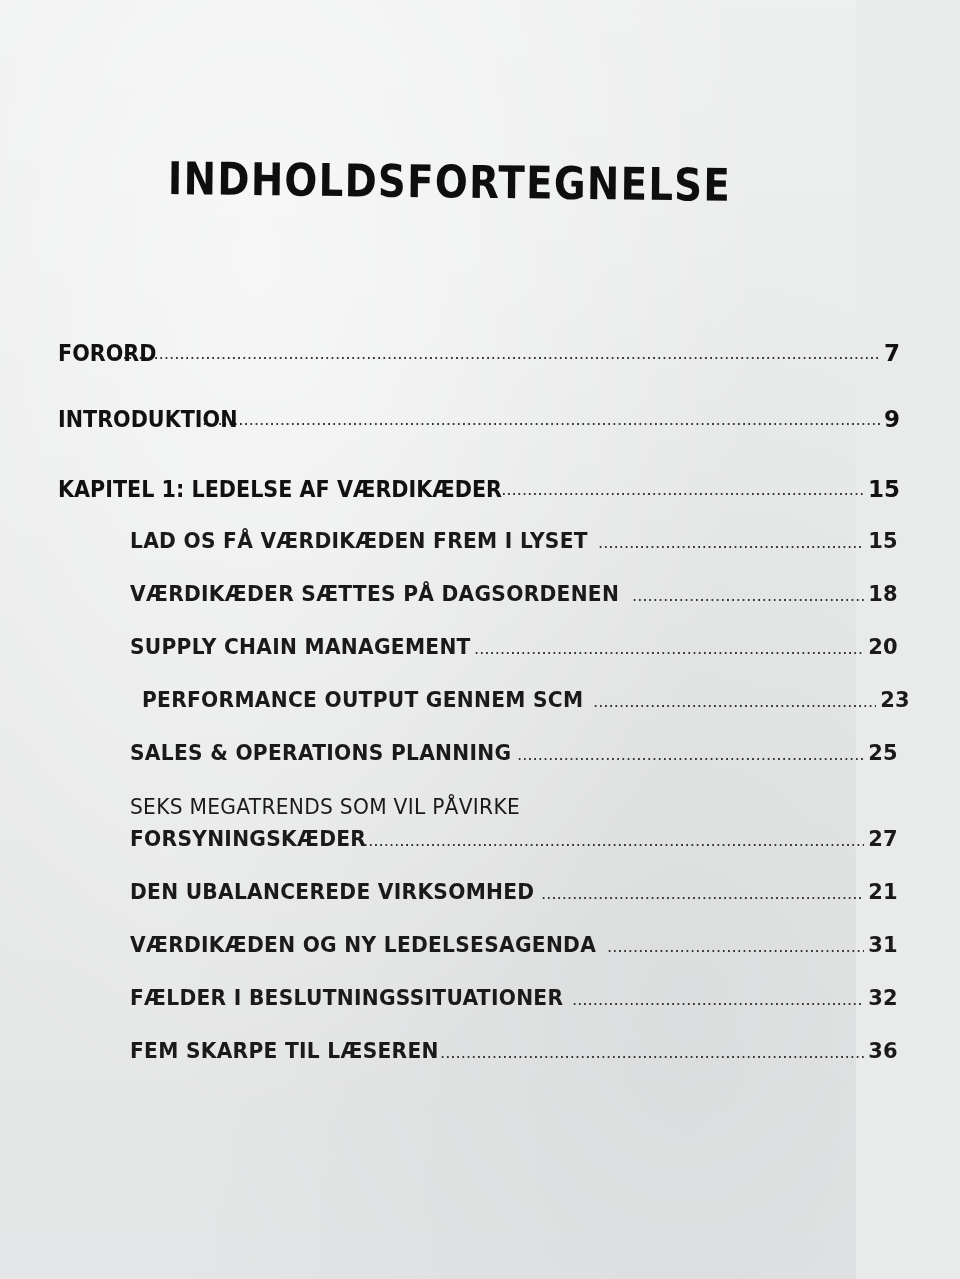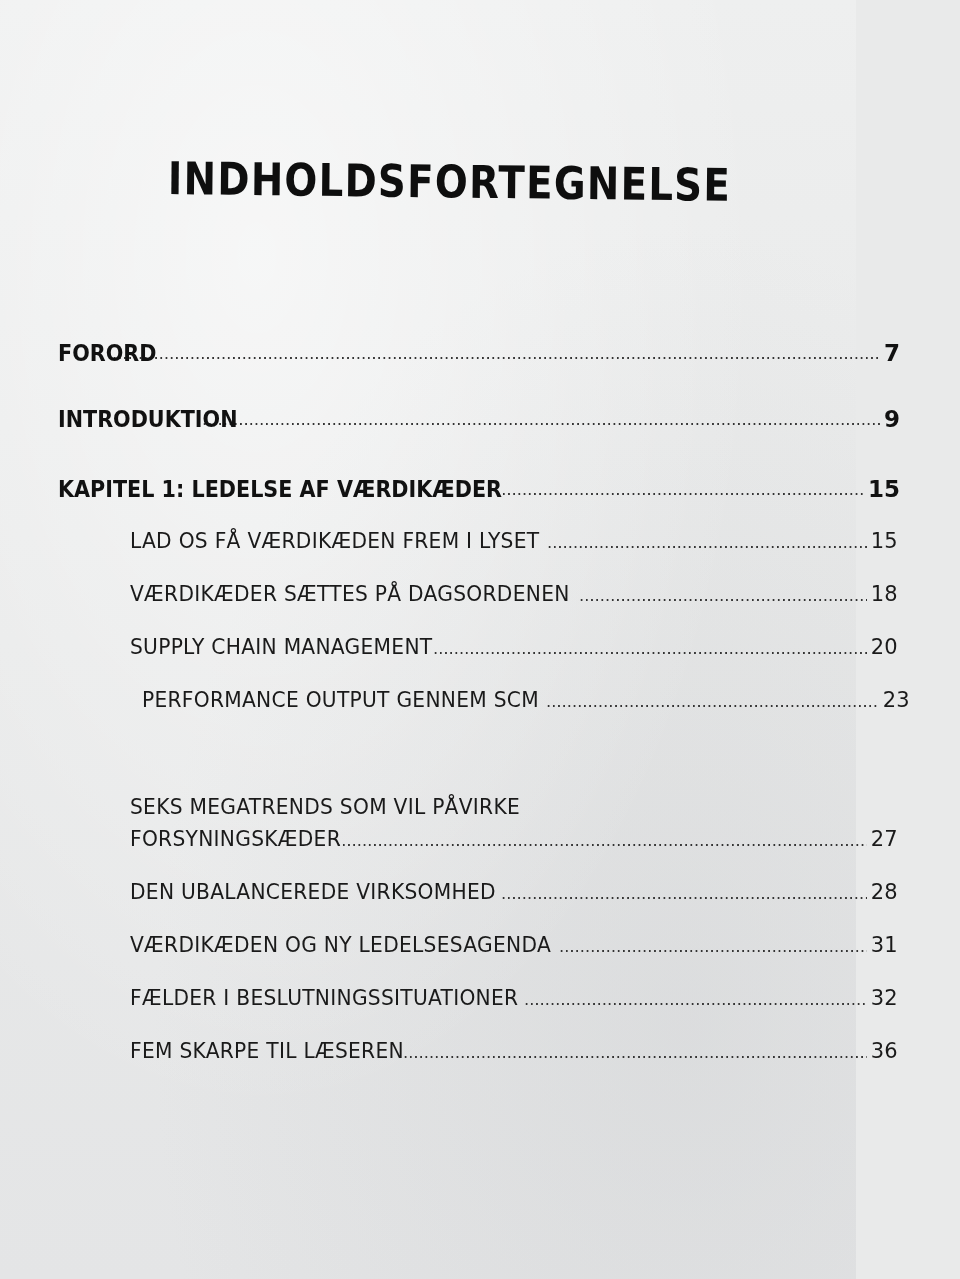--- a/index.html
+++ b/index.html
@@ -65,21 +65,21 @@
       font-weight: bold;
       color: #111;
     }
     .entry.major .label { transform: scaleX(0.9); margin-right: -8%; }
     .entry.major .leader { margin-bottom: 7px; }
     
     .entry.minor {
       left: 130px;
       width: 768px;
       font-size: 21.5px;
-      font-weight: normal;
+      font-weight: bold;
       color: #1a1a1a;
       letter-spacing: 0.3px;
     }
     .entry.minor .label { transform: scaleX(0.94); margin-right: -4%; }
     .entry.minor .leader { margin-bottom: 5px; }
     .entry.minor .page-num { font-size: 21px; }
     .wrapped-first {
       position: absolute;
       left: 130px;
       font-size: 21.5px;
@@ -132,32 +132,37 @@
     <span class="leader"></span>
     <span class="page-num">20</span>
   </div>
 
   <div class="entry minor" style="top:687px;margin-left:12px;">
     <span class="label">PERFORMANCE OUTPUT GENNEM SCM</span>
     <span class="leader"></span>
     <span class="page-num">23</span>
   </div>
 
+  <div class="entry minor" style="top:740px;">
+    <span class="label">SALES &amp; OPERATIONS PLANNING</span>
+    <span class="leader"></span>
+    <span class="page-num">25</span>
+  </div>
 
   <div class="wrapped-first" style="top:794px;">SEKS MEGATRENDS SOM VIL PÅVIRKE</div>
   <div class="entry minor" style="top:826px;">
     <span class="label">FORSYNINGSKÆDER</span>
     <span class="leader"></span>
     <span class="page-num">27</span>
   </div>
 
   <div class="entry minor" style="top:879px;justify-content:flex-end;">
     <span class="label">DEN UBALANCEREDE VIRKSOMHED</span>
     <span class="leader"></span>
-    <span class="page-num">28</span>
+    <span class="page-num">21</span>
   </div>
 
   <div class="entry minor" style="top:932px;">
     <span class="label">VÆRDIKÆDEN OG NY LEDELSESAGENDA</span>
     <span class="leader"></span>
     <span class="page-num">31</span>
   </div>
 
   <div class="entry minor" style="top:985px;">
     <span class="label">FÆLDER I BESLUTNINGSSITUATIONER</span>

